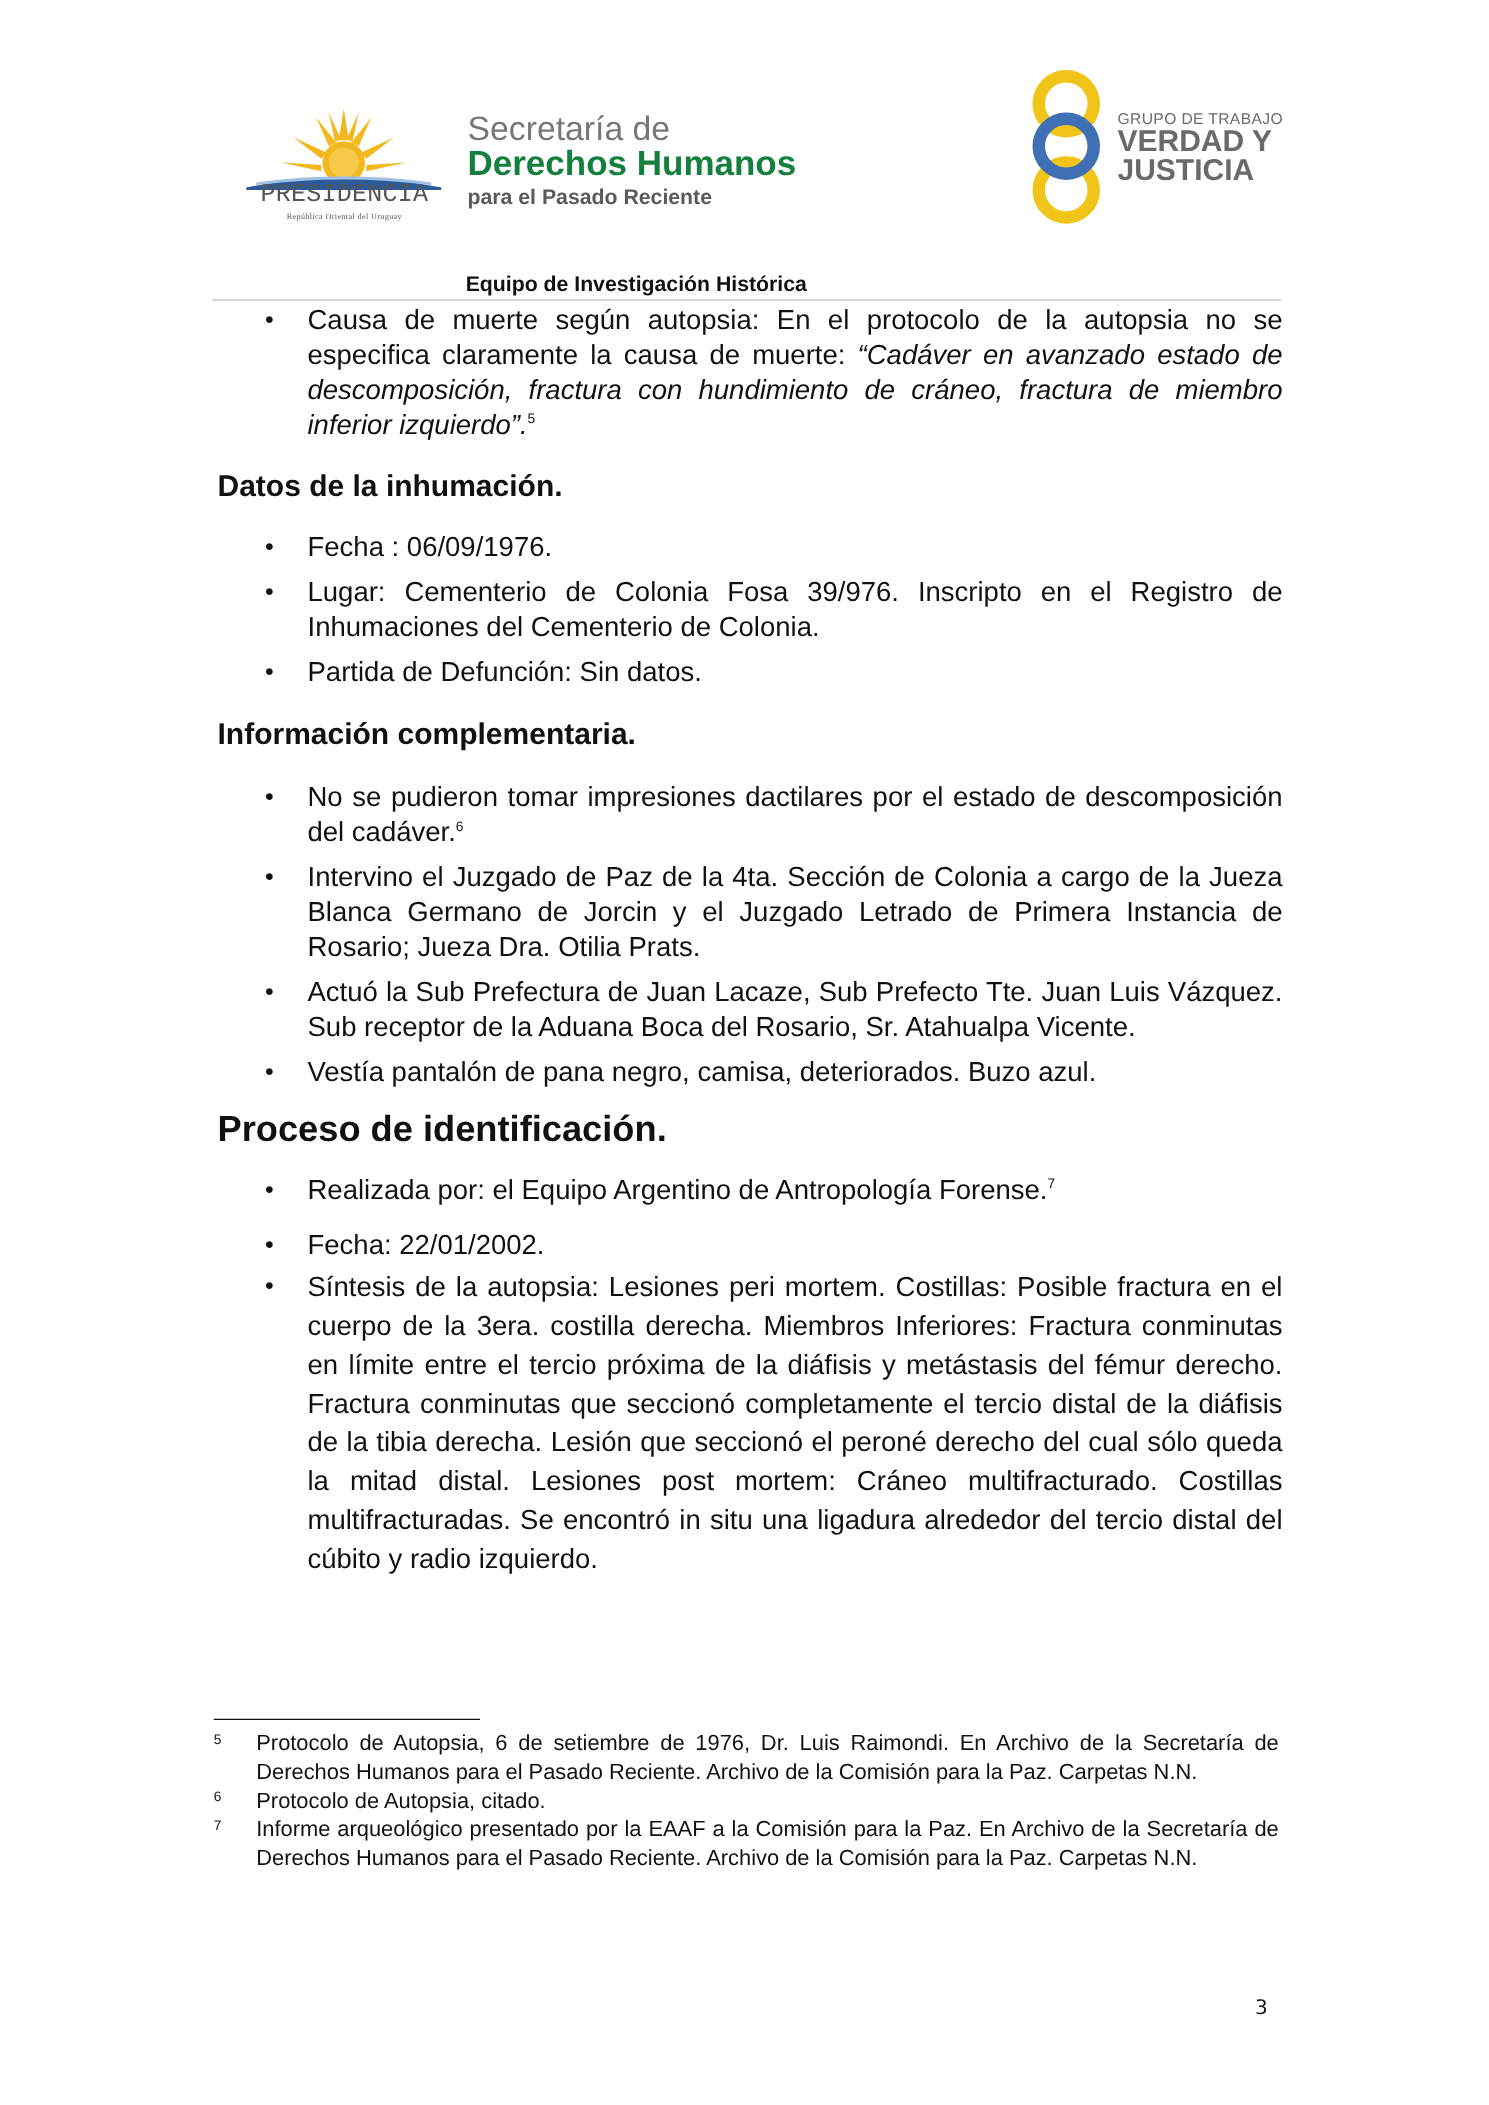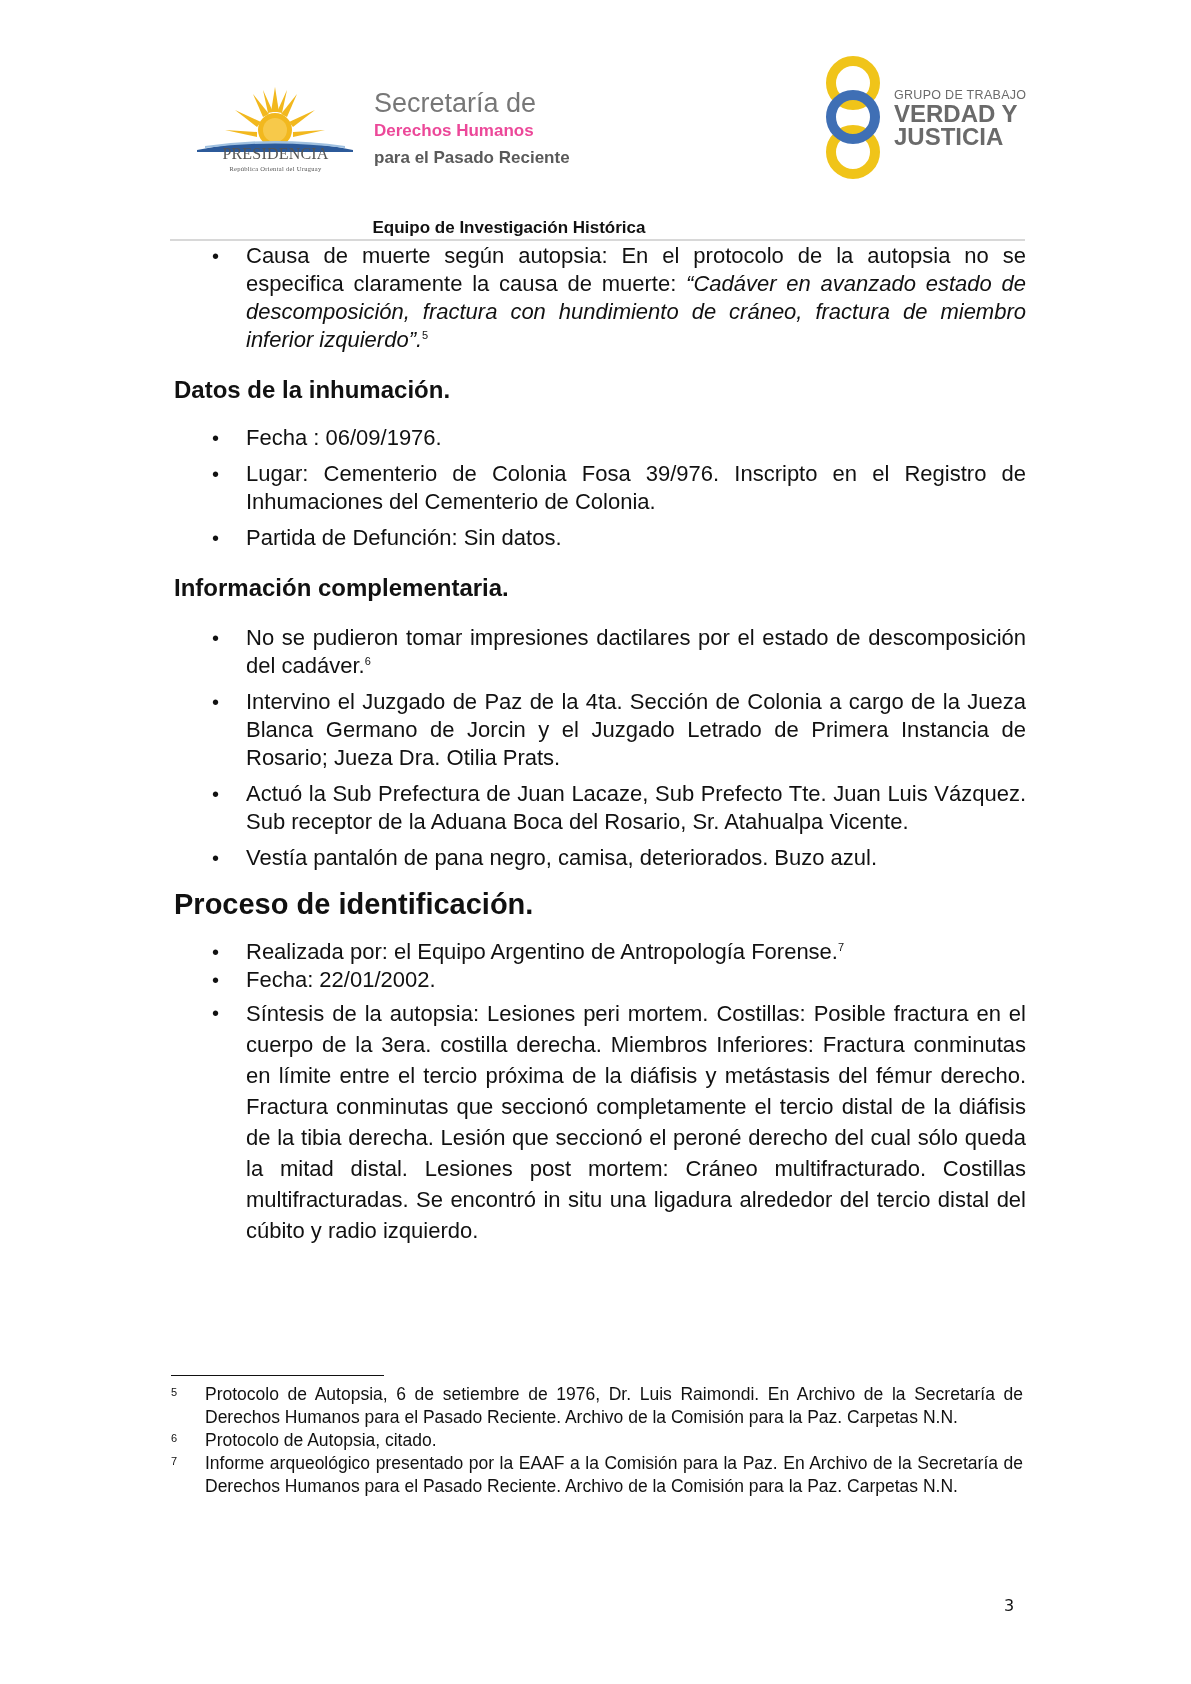--- a/index.html
+++ b/index.html
@@ -4,25 +4,25 @@
 <style>
   html, body { margin: 0; padding: 0; background: #ffffff; }
   body { width: 1191px; height: 1684px; position: relative; overflow: hidden;
          font-family: "Liberation Sans", sans-serif; color: #111; }
   .abs { position: absolute; }
 
   
   .pres-logo { left: 195px; top: 82px; width: 160px; height: 95px; }
   .pres-text { left: 198px; top: 145px; width: 155px; text-align: center;
                font-family: "Liberation Serif", serif; color: #555; }
-  .pres-text .big { font-size: 16px; letter-spacing: 0.2px; display: block; }
+  .pres-text .big { font-size: 20px; letter-spacing: 0.2px; display: block; font-family: Liberation Mono, monospace; }
   .pres-text .small { font-size: 6.5px; letter-spacing: 0.3px; display: block; margin-top: 2px; }
   .sec-text { left: 374px; top: 90px; color: #666; line-height: 27px; }
   .sec-text .l1 { font-size: 27px; font-weight: normal; color: #777; display: block; }
-  .sec-text .l2 { font-size: 17px; font-weight: bold; color: #ec4899; display: block; }
+  .sec-text .l2 { font-size: 28px; font-weight: bold; color: #15803d; display: block; }
   .sec-text .l3 { font-size: 17px; font-weight: bold; color: #5a5a5a; display: block; }
   .gtvj-rings { left: 818px; top: 55px; width: 70px; height: 125px; }
   .gtvj-text { left: 894px; top: 88px; color: #6a6a6a; }
   .gtvj-text .small { font-size: 12.5px; letter-spacing: 0.3px; display: block; }
   .gtvj-text .big { font-size: 24px; font-weight: bold; line-height: 23px; display: block; }
 
   .team-title { left: 0; width: 1018px; top: 218px; text-align: center;
                 font-size: 17px; font-weight: bold; color: #111; }
   .header-rule { left: 170px; top: 239px; width: 855px; height: 2px; background: #d8d8d8; }
 
@@ -107,21 +107,21 @@
     <li><span>No se pudieron tomar impresiones dactilares por el estado de descomposición del cadáver.</span><sup class="fn">6</sup></li>
     <li style="margin-top:8px;">Intervino el Juzgado de Paz de la 4ta. Sección de Colonia a cargo de la Jueza Blanca Germano de Jorcin y el Juzgado Letrado de Primera Instancia de Rosario; Jueza Dra. Otilia Prats.</li>
     <li style="margin-top:8px;">Actuó la Sub Prefectura de Juan Lacaze, Sub Prefecto Tte. Juan Luis Vázquez. Sub receptor de la Aduana Boca del Rosario, Sr. Atahualpa Vicente.</li>
     <li style="margin-top:8px;">Vestía pantalón de pana negro, camisa, deteriorados. Buzo azul.</li>
   </ul>
 
   <h2 class="big" style="margin-top:18px;">Proceso de identificación.</h2>
 
   <ul class="bl" style="margin-top:20px;">
     <li><span>Realizada por: el Equipo Argentino de Antropología Forense.</span><sup class="fn">7</sup></li>
-    <li style="margin-top:0;">Fecha: 22/01/2002.</li>
+    <li style="margin-top:16px;">Fecha: 22/01/2002.</li>
     <li style="margin-top:4px; line-height:31px;">Síntesis de la autopsia: Lesiones peri mortem. Costillas: Posible fractura en el cuerpo de la 3era. costilla derecha. Miembros Inferiores: Fractura conminutas en límite entre el tercio próxima de la diáfisis y metástasis del fémur derecho. Fractura conminutas que seccionó completamente el tercio distal de la diáfisis de la tibia derecha. Lesión que seccionó el peroné derecho del cual sólo queda la mitad distal. Lesiones post mortem: Cráneo multifracturado. Costillas multifracturadas. Se encontró in situ una ligadura alrededor del tercio distal del cúbito y radio izquierdo.</li>
   </ul>
 </div>
 
 <div class="abs fn-rule"></div>
 <div class="abs footnotes">
   <div class="footnote">
     <span class="num">5</span>
     <span>Protocolo de Autopsia, 6 de setiembre de 1976, Dr. Luis Raimondi. En Archivo de la Secretaría de Derechos Humanos para el Pasado Reciente. Archivo de la Comisión para la Paz. Carpetas N.N.</span>
   </div>

